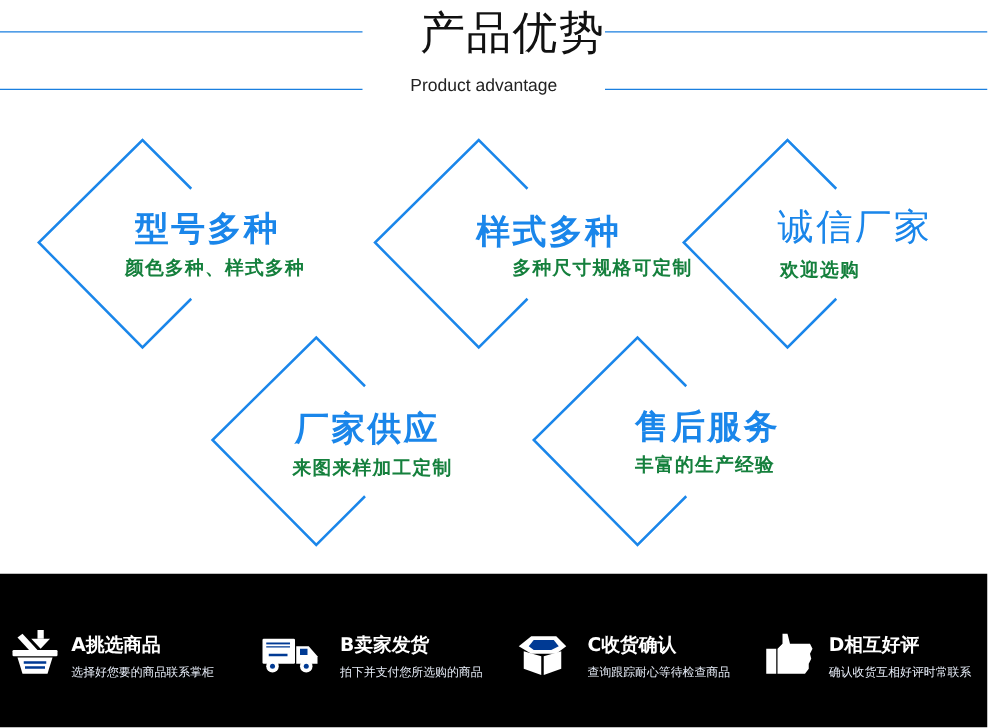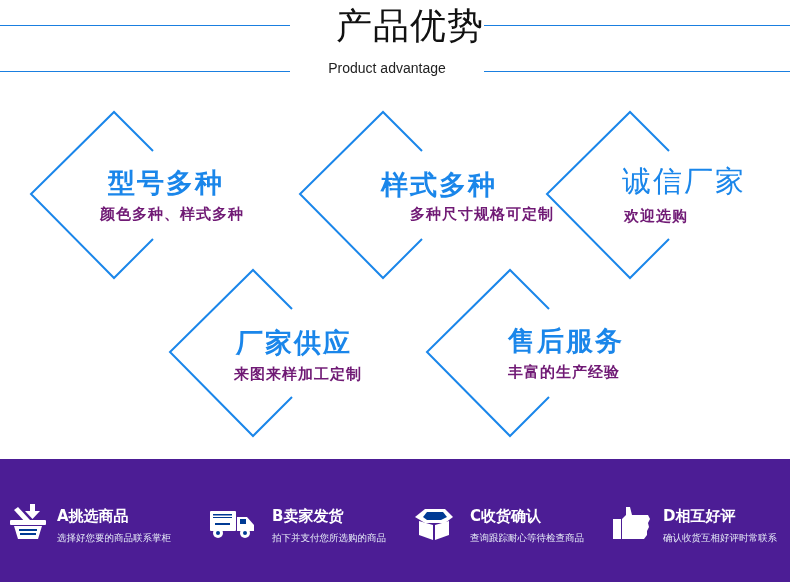--- a/index.html
+++ b/index.html
@@ -2,22 +2,22 @@
 <html><head>
 <meta charset="utf-8">
 <style>
   html,body{margin:0;padding:0;}
   body{width:790px;height:582px;position:relative;background:#ffffff;overflow:hidden;font-family:"DejaVu Sans",sans-serif;}
   .hline{position:absolute;height:1px;background:#1a7fe0;}
   .title{position:absolute;left:290px;width:194px;top:2px;text-align:right;font-size:36px;color:#111;font-family:"DejaVu Sans",sans-serif;letter-spacing:1px;}
   .subtitle{position:absolute;left:290px;width:194px;top:60px;text-align:center;font-size:14px;color:#222;font-family:"Liberation Sans",sans-serif;}
   svg.diamonds{position:absolute;left:0;top:0;}
   .card-title{position:absolute;font-size:27px;font-weight:bold;color:#1a86ea;letter-spacing:2px;white-space:nowrap;}
-  .card-desc{position:absolute;font-size:15px;font-weight:bold;color:#701a75;letter-spacing:1px;white-space:nowrap;}
-  .footer{position:absolute;left:0;top:459px;width:790px;height:123px;background:#4c1d95;}
+  .card-desc{position:absolute;font-size:15px;font-weight:bold;color:#15803d;letter-spacing:1px;white-space:nowrap;}
+  .footer{position:absolute;left:0;top:459px;width:790px;height:123px;background:#000000;}
   .step{position:absolute;top:0;height:123px;}
   .step-icon{position:absolute;top:46px;}
   .step-title{position:absolute;top:48px;font-size:15px;font-weight:bold;color:#fff;white-space:nowrap;}
   .step-desc{position:absolute;top:73px;font-size:9.5px;color:#e6ecf7;white-space:nowrap;}
 </style>
 </head>
 <body>
 
 <div class="hline" style="left:0;top:25px;width:290px;"></div>
 <div class="hline" style="left:484px;top:25px;width:306px;"></div>

